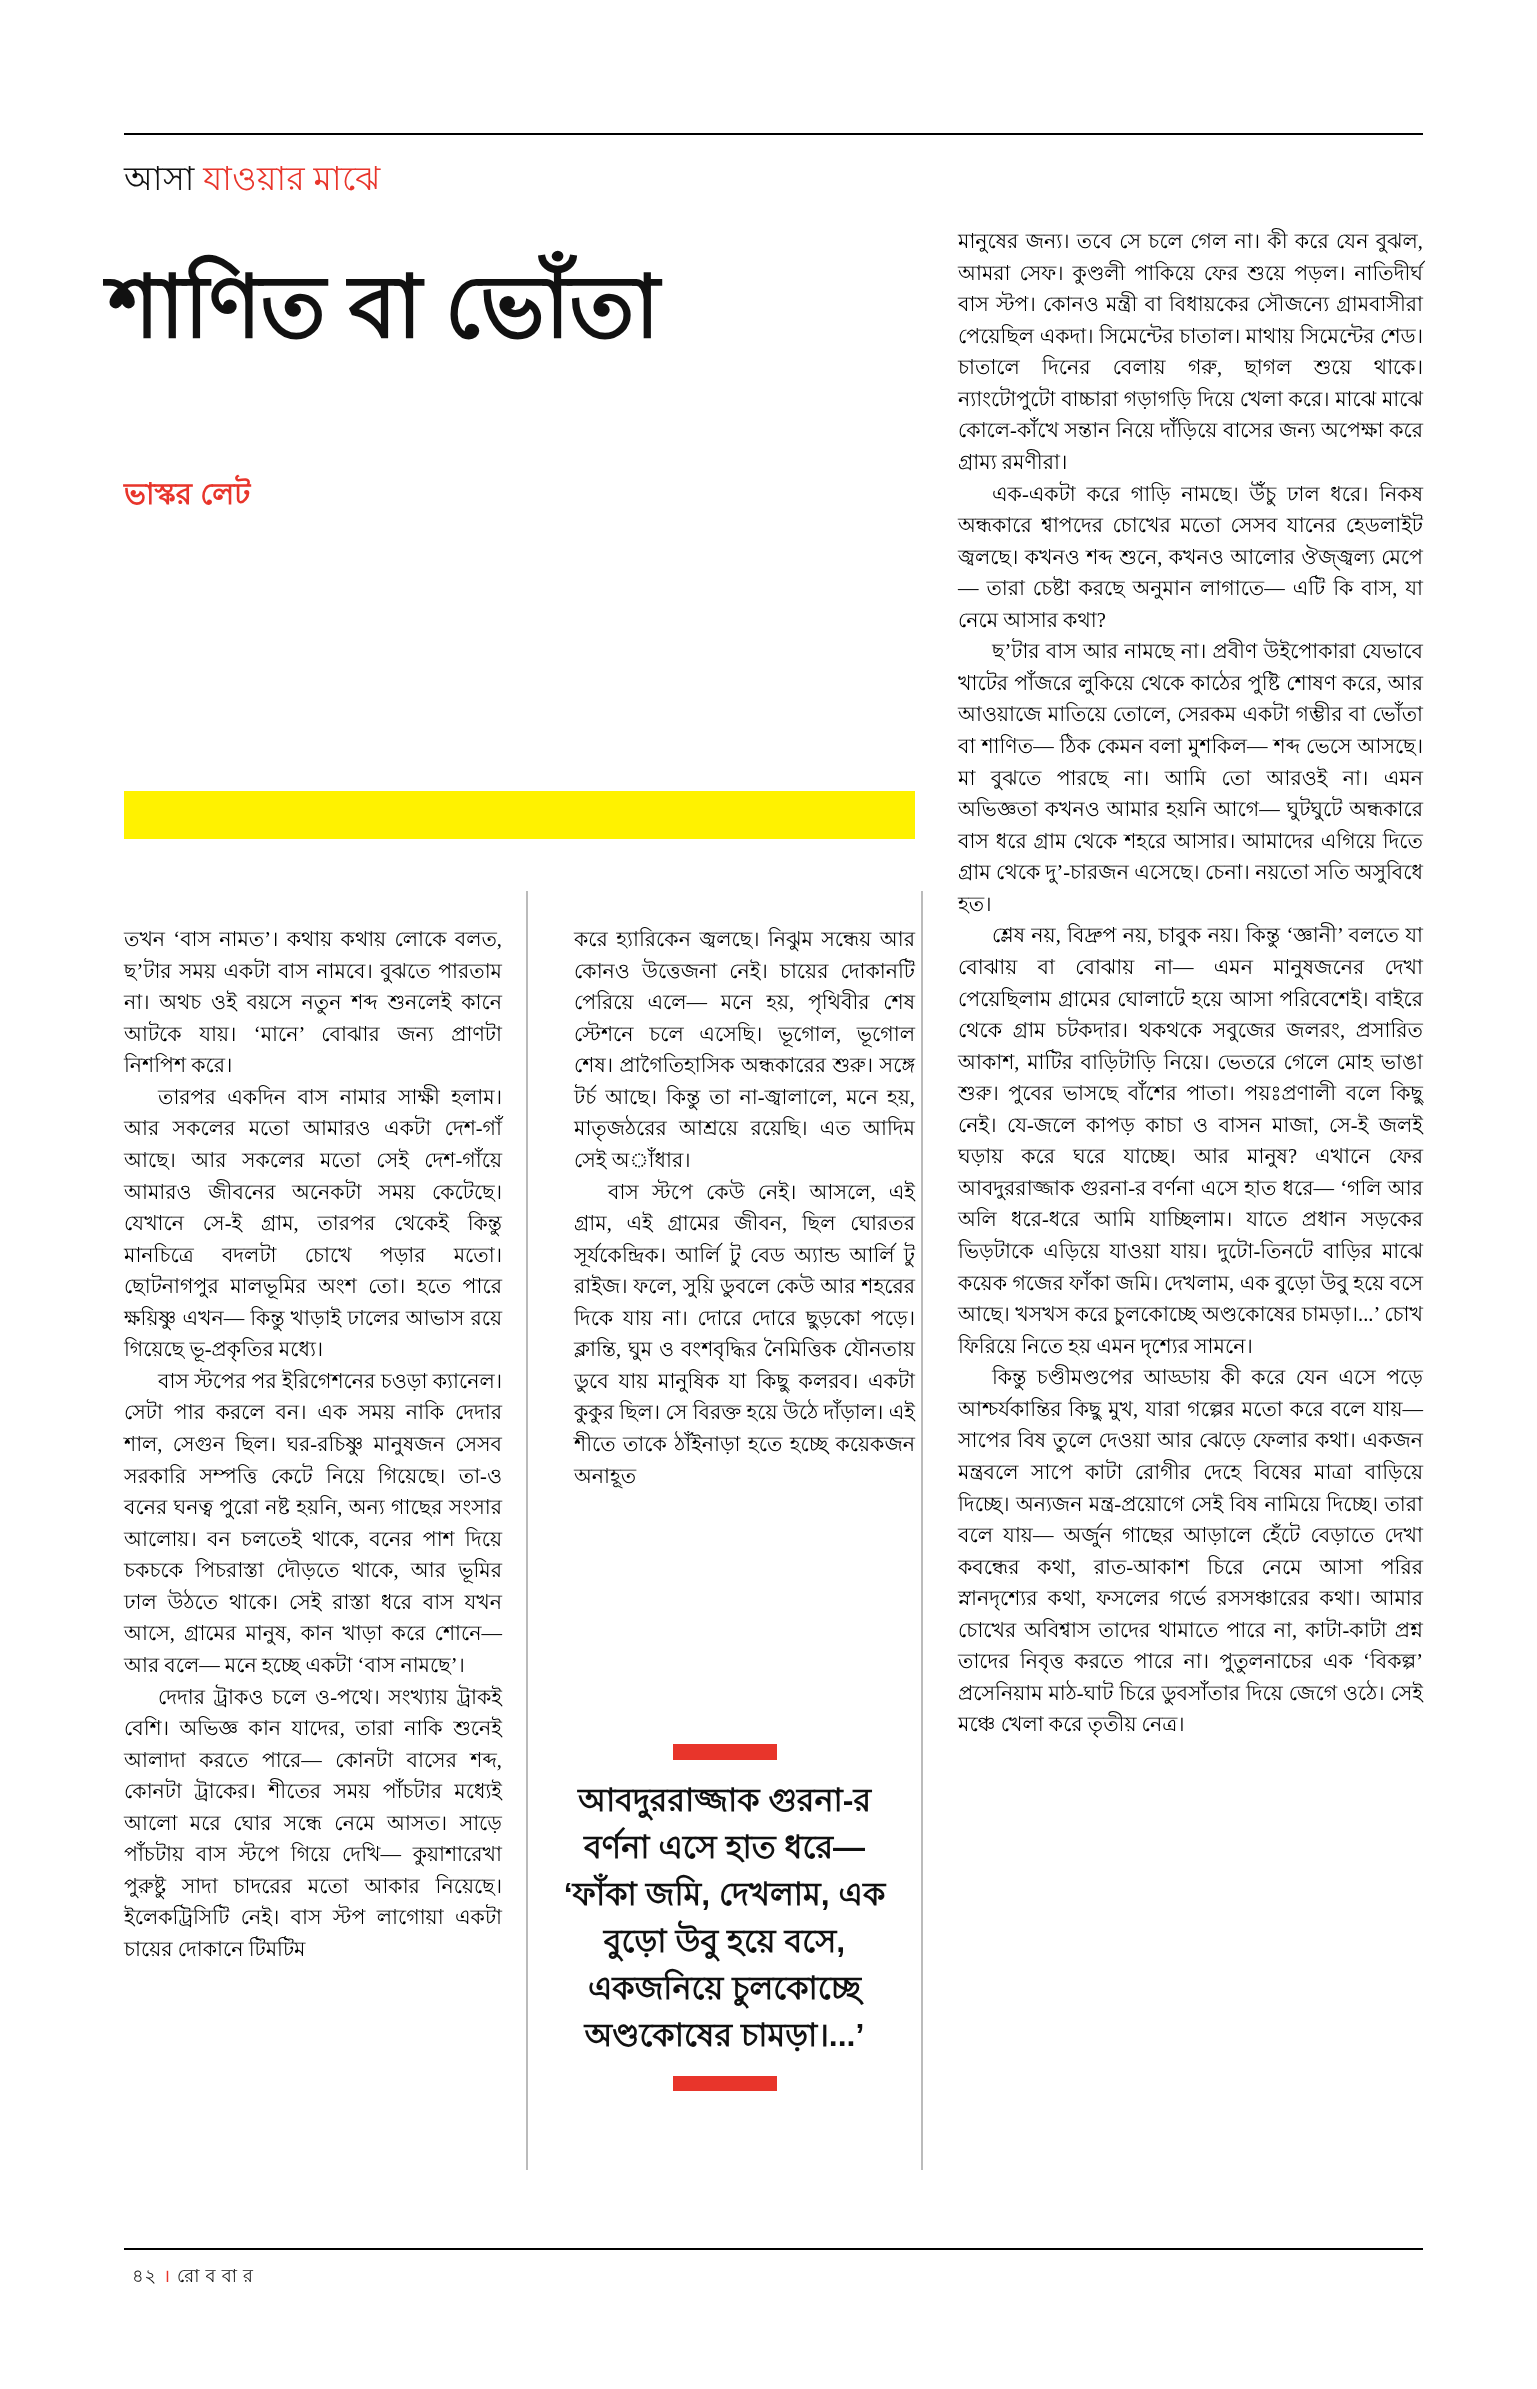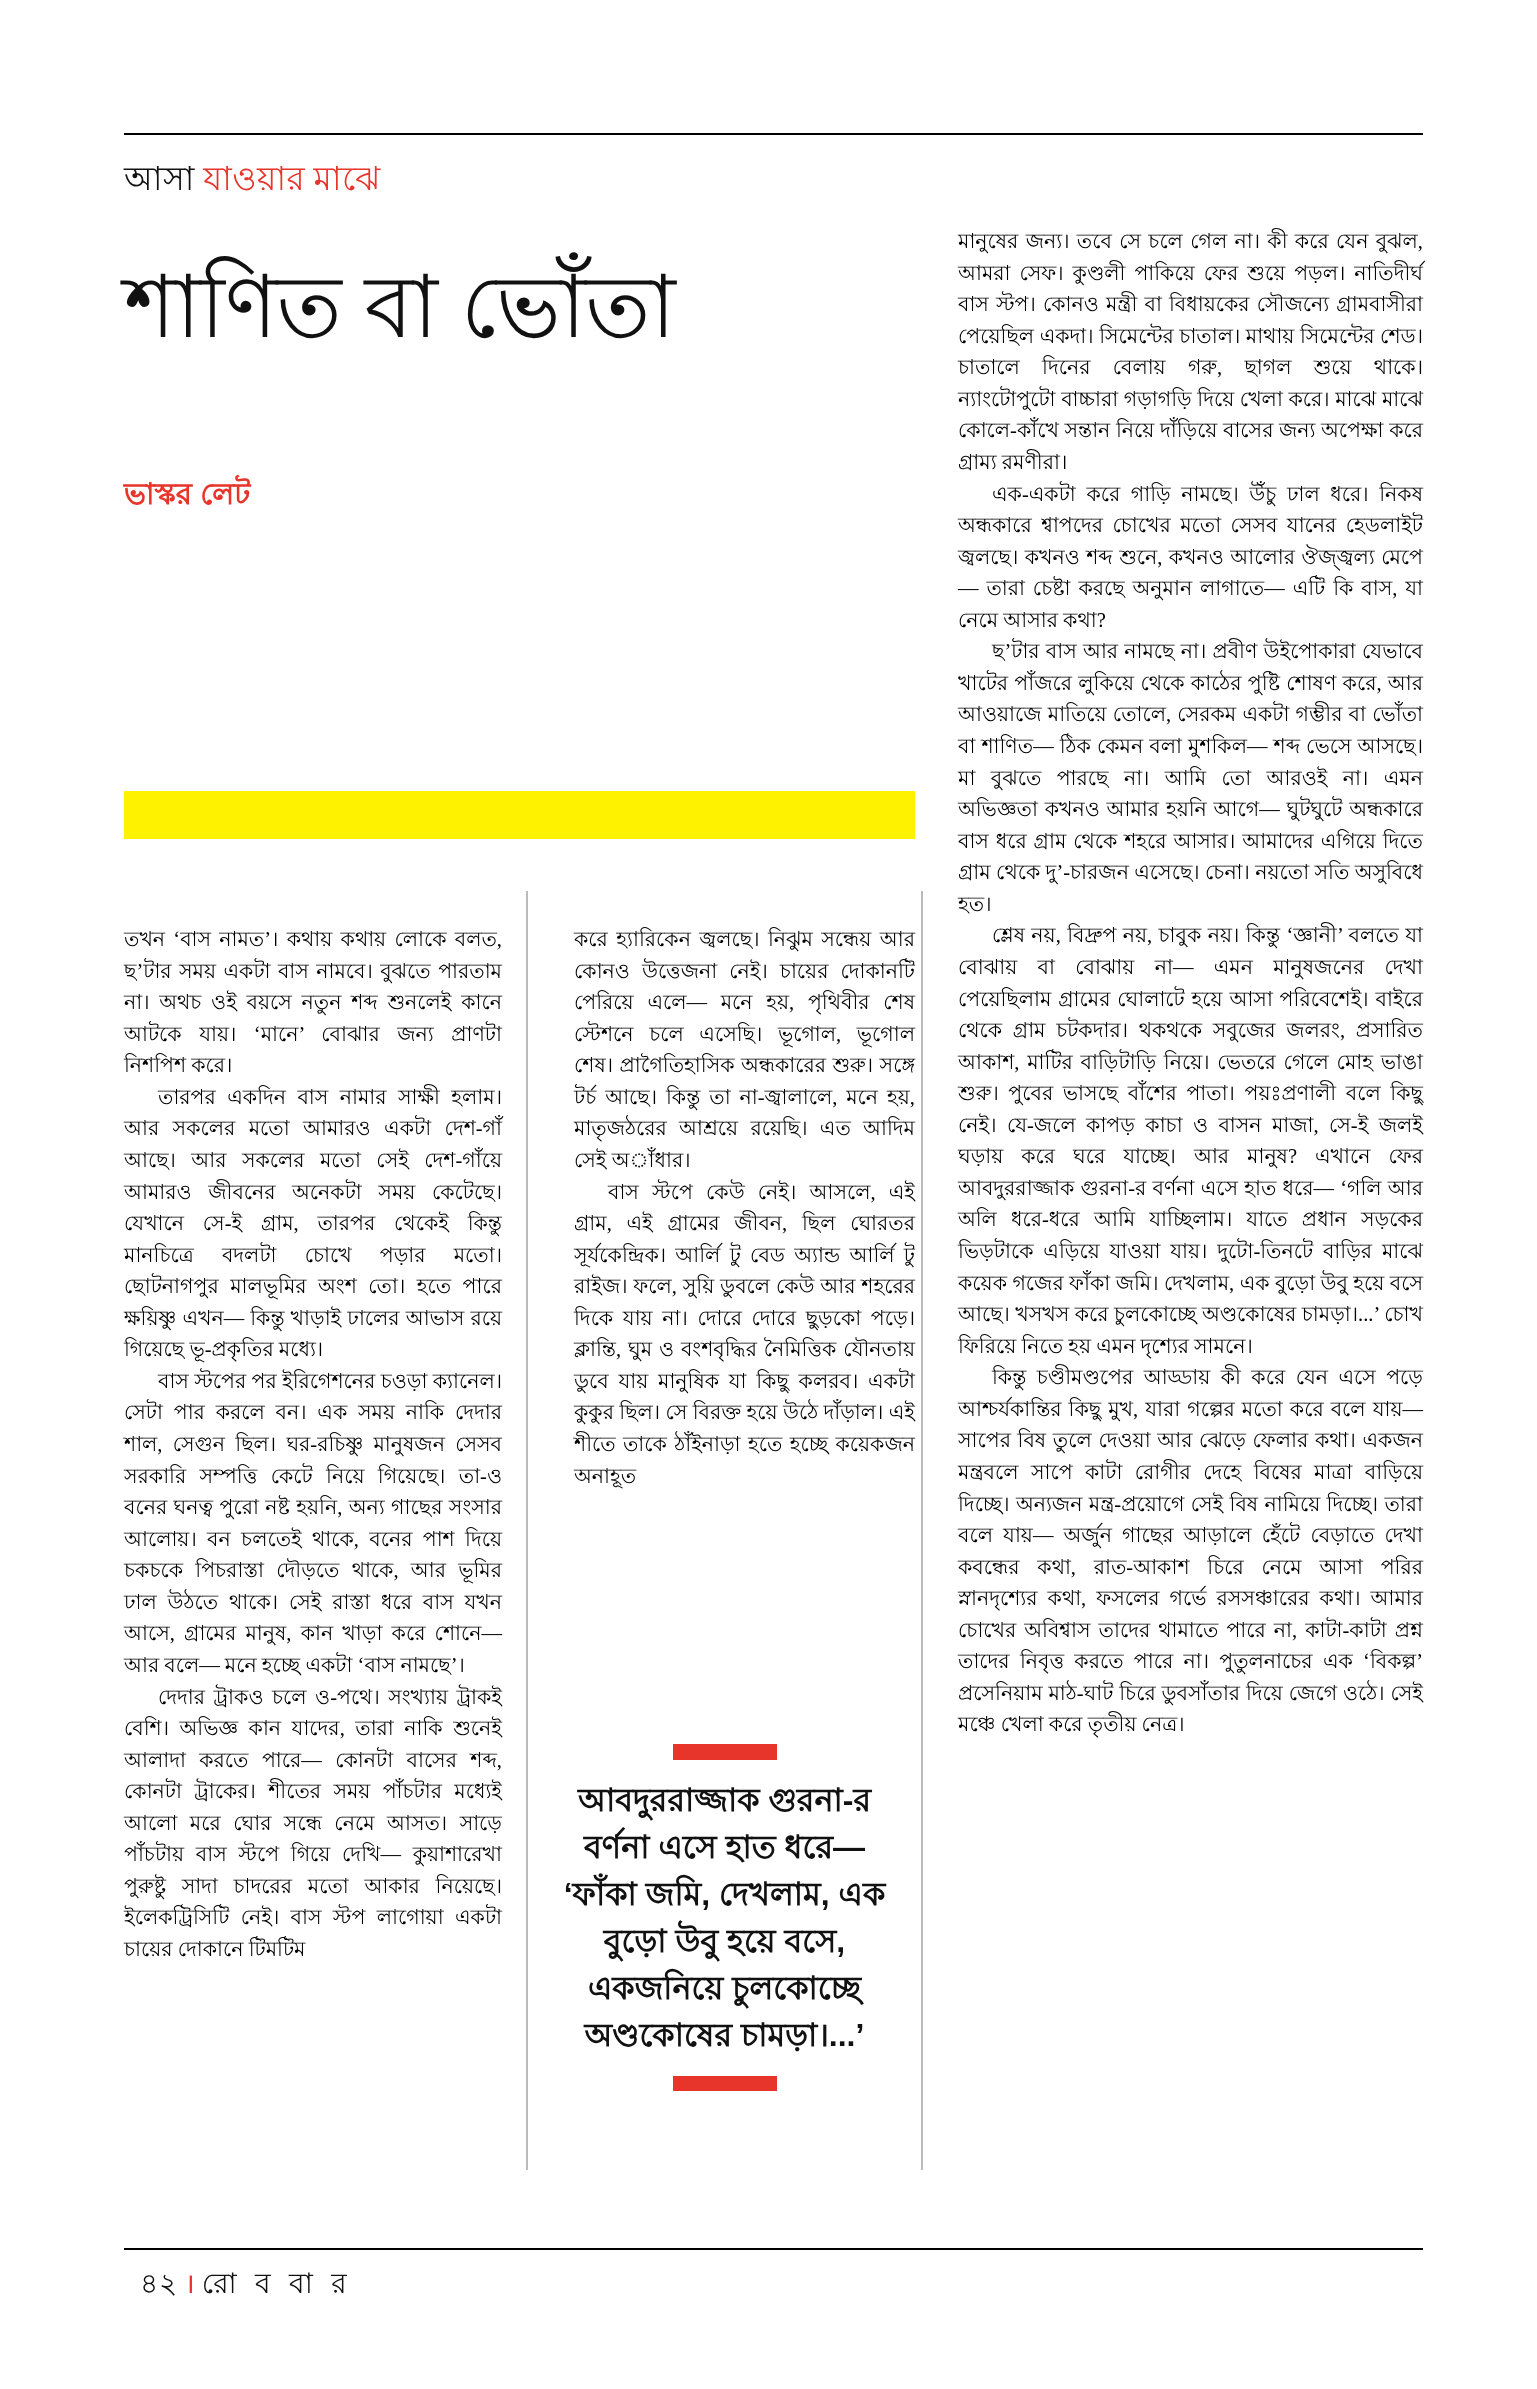--- a/index.html
+++ b/index.html
@@ -38,26 +38,26 @@
     letter-spacing: 0.4px;
     font-family: Liberation Serif, serif;
     font-weight: 400;
     white-space: nowrap;
   }
   .kicker .k1 { color: #111111; }
   .kicker .k2 { color: #e8352b; }
 
   .headline {
     position: absolute;
-    left: 124px;
+    left: 108px;
     top: 306px;
     font-size: 87px;
     line-height: 1.0;
     font-family: "Liberation Sans", "DejaVu Sans", sans-serif;
-    font-weight: 400;
+    font-weight: 700;
     color: #111111;
     letter-spacing: -0.8px;
     transform: translateY(-50%);
     white-space: nowrap;
   }
   .byline {
     position: absolute;
     left: 124px;
     top: 471px;
     font-size: 29.5px;
@@ -137,24 +137,24 @@
   .footer-rule {
     position: absolute;
     left: 124px;
     top: 2248px;
     width: 1299px;
     height: 2.3px;
     background: #000000;
   }
   .folio {
     position: absolute;
-    left: 140px;
+    left: 132px;
     top: 2262px;
-    font-size: 28px;
-    font-family: Liberation Mono, monospace;
+    font-size: 18px;
+    font-family: Liberation Serif, serif;
     color: #111111;
     letter-spacing: 0.8px;
     white-space: nowrap;
   }
   .folio .sep { color: #e8352b; margin: 0 6.2px; }
 </style>
 </head>
 <body>
 
 <div class="page">

